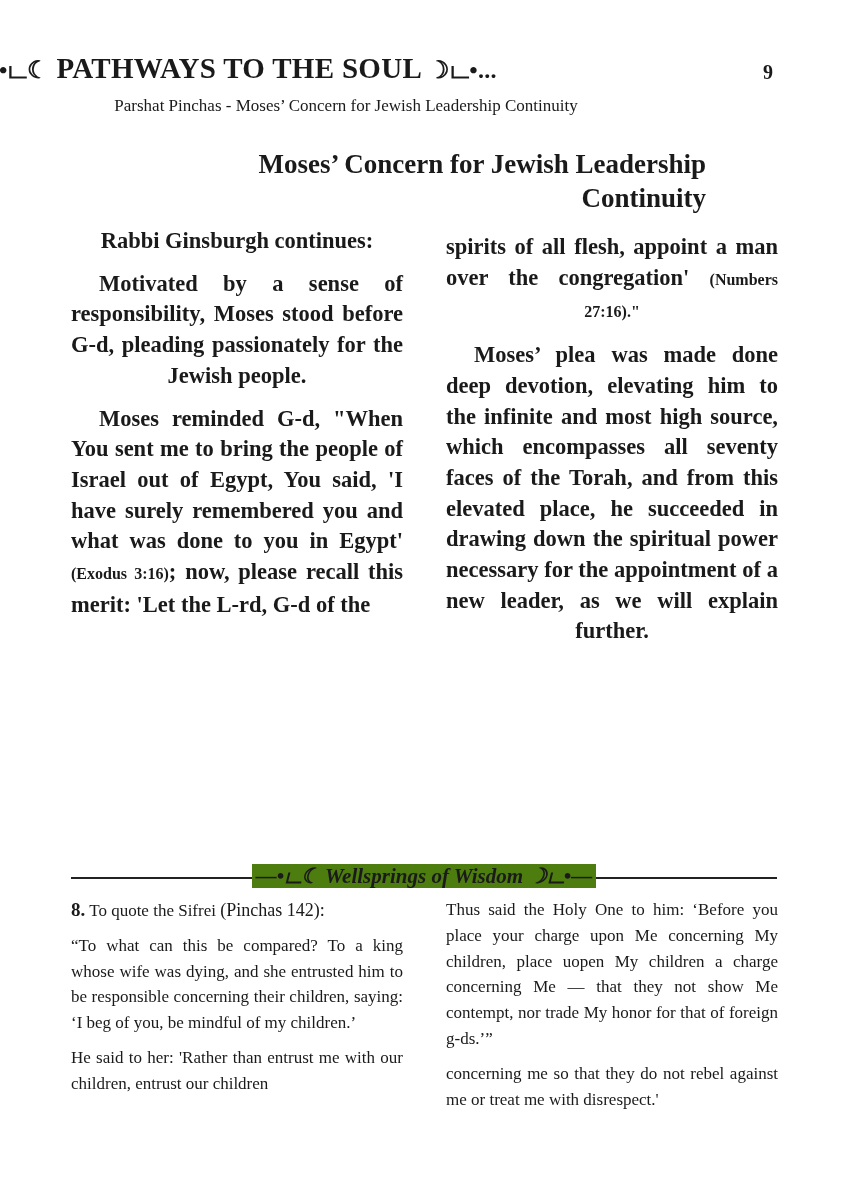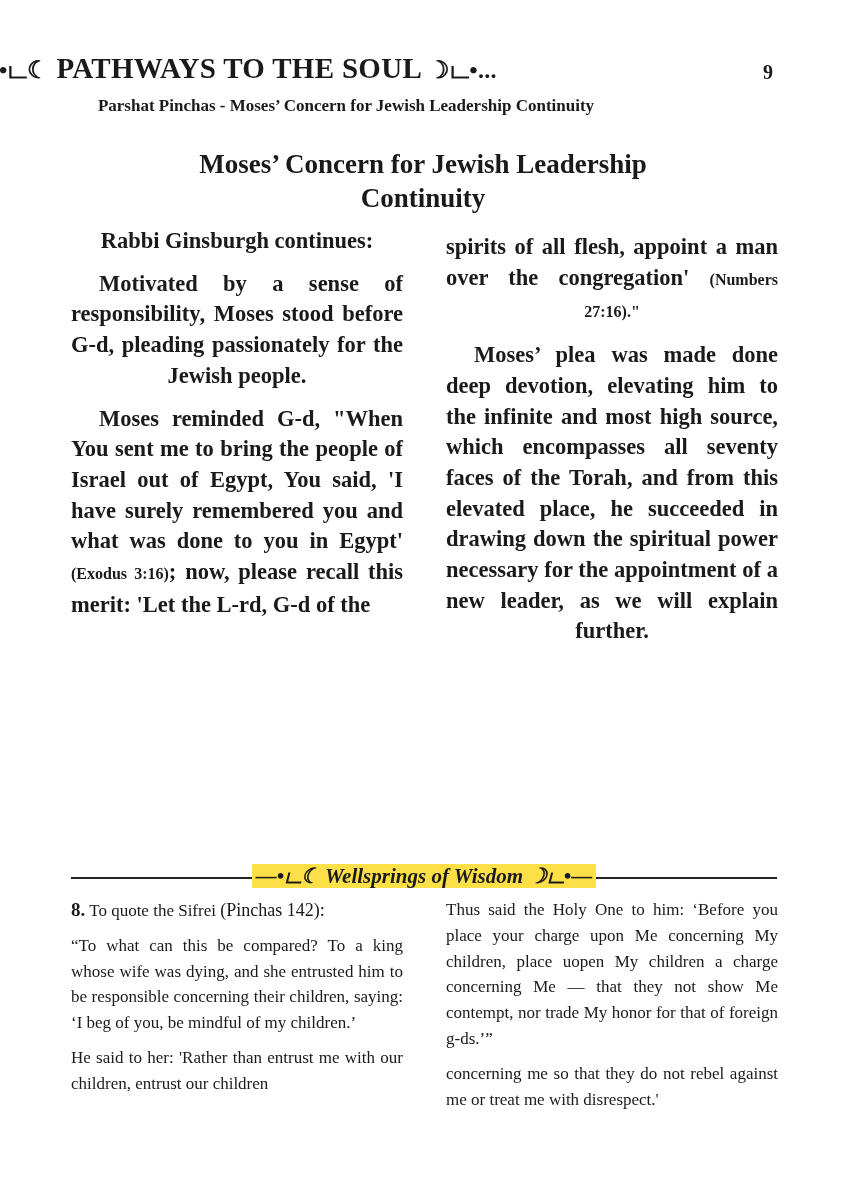--- a/index.html
+++ b/index.html
@@ -1,33 +1,33 @@
 <!DOCTYPE html>
 <html><head>
 <meta charset="utf-8">
 <style>
   html,body{margin:0;padding:0;background:#fff;}
   body{width:846px;height:1200px;position:relative;overflow:hidden;font-family:"Liberation Serif",serif;color:#1a1a1a;}
   .hdr{position:absolute;top:52px;left:0;width:783px;}
   .hdr-title{font-weight:bold;font-size:29px;letter-spacing:0.3px;display:inline-block;margin-left:-20px;}
   .orn{font-size:24px;font-weight:bold;}
   .page-num{position:absolute;top:61px;left:763px;font-weight:bold;font-size:20px;}
-  .subhdr{position:absolute;top:96px;left:0;width:692px;text-align:center;font-weight:bold;font-size:17px;margin-left:0;}
-  .art-title{position:absolute;top:147px;left:140px;width:566px;text-align:center;font-weight:bold;font-size:27px;line-height:34px;}
+  .subhdr{position:absolute;top:96px;left:0;width:692px;text-align:center;font-weight:normal;font-size:17px;margin-left:0;}
+  .art-title{position:absolute;top:147px;left:140px;width:566px;text-align:right;font-weight:bold;font-size:27px;line-height:34px;}
   .col{position:absolute;width:332px;font-size:22.5px;line-height:30.7px;text-align:justify;}
   .col p{margin:0 0 12px 0;text-indent:28px;font-weight:bold;}
   .col p.center{text-align:center;text-indent:0;}
   .col-left{left:71px;top:226px;}
   .col-right{left:446px;top:232px;}
   .small{font-size:16px;}
   .last-center{text-align-last:center;}
   .divider{position:absolute;top:866px;left:71px;width:706px;height:24px;}
   .divider .line{position:absolute;top:11px;height:1.5px;background:#222;}
   .divider .label{position:absolute;left:0;width:100%;top:-2px;text-align:center;font-family:"Liberation Serif",serif;font-style:italic;font-weight:bold;font-size:21px;}
-  .divider .label span.bg{background:#fde047;padding:0 4px;}
+  .divider .label span.bg{background:#4d7c0f;padding:0 4px;}
   .fn{position:absolute;width:332px;font-size:17px;line-height:25.8px;text-align:justify;}
   .fn p{margin:0 0 9px 0;}
   .fn-left{left:71px;top:897px;}
   .fn-right{left:446px;top:897px;}
   .fn .num{font-weight:bold;font-size:19px;}
   .fn .cite{font-size:18px;}
 </style>
 </head>
 <body>
 

